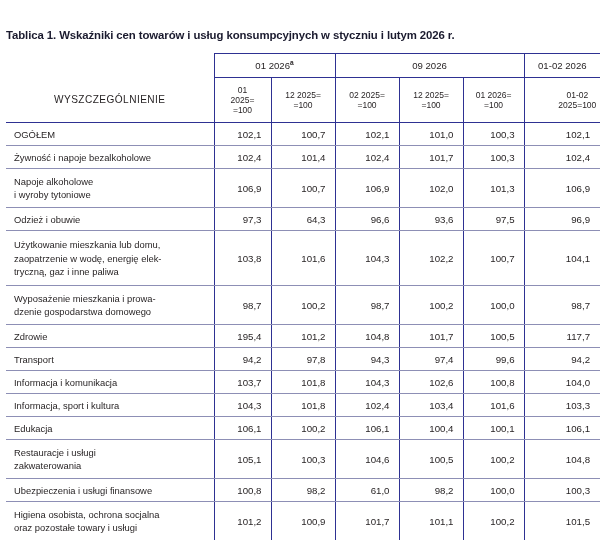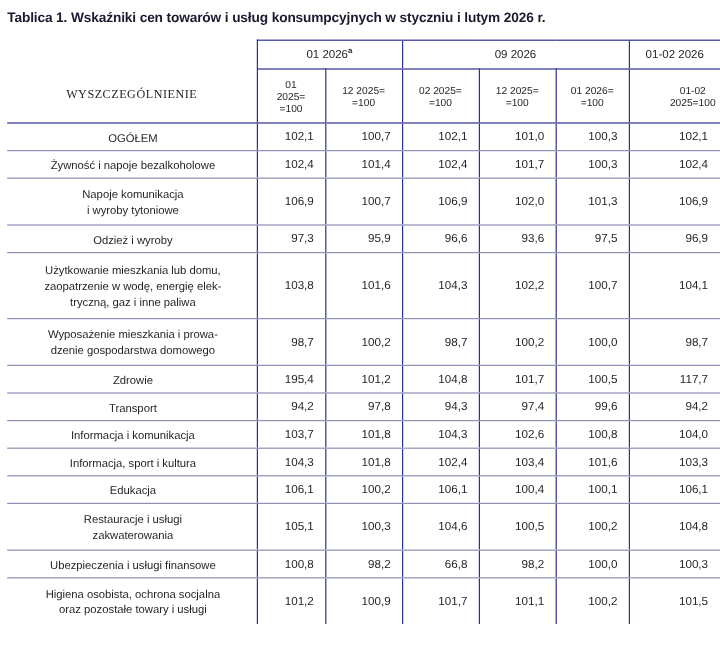--- a/index.html
+++ b/index.html
@@ -27,20 +27,21 @@
 
   
   .title {
     font-size: 11.4px;
     font-weight: bold;
     color: #1a1a2e;
     letter-spacing: -0.1px;
     padding: 8px 6px 0 6px;
     line-height: 1.25;
     white-space: nowrap;
+    margin-top: 20px;
   }
 
   
   table.ind {
     border-collapse: collapse;
     width: 594px;
     margin-left: 6px;
     margin-top: 11px;
     table-layout: fixed;
     font-size: 9.4px;
@@ -100,37 +101,36 @@
   }
   thead tr.sub th.lastsub {
     border-right: none;
     padding-left: 32px;
   }
 
   
   .stub-wrap {
     display: block;
     padding-bottom: 0px;
-    font-family: Liberation Serif, serif;
   }
 
   
   tbody td {
     border-bottom: 1px solid #8d8fb5;
     border-left: 1.2px solid #2e3192;
     vertical-align: middle;
     padding: 4px 0;
     height: 14px;
   }
   tbody tr:last-child td {
     border-bottom: none;
   }
   tbody td.lab {
     border-left: none;
-    text-align: center;
+    text-align: left;
     padding-left: 8px;
     padding-right: 6px;
     font-size: 9.4px;
     line-height: 1.42;
     color: #231f20;
   }
   tbody td.num {
     text-align: right;
     padding-right: 9px;
     font-size: 9.7px;
@@ -232,32 +232,32 @@
         <tr>
           <td class="lab"><span>Żywność i napoje bezalkoholowe</span></td>
           <td class="num">102,4</td>
           <td class="num">101,4</td>
           <td class="num">102,4</td>
           <td class="num">101,7</td>
           <td class="num">100,3</td>
           <td class="num last">102,4</td>
         </tr>
         <tr class="tall">
-          <td class="lab"><span>Napoje komunikacja</span><br><span>i wyroby tytoniowe</span></td>
+          <td class="lab"><span>Napoje alkoholowe</span><br><span>i wyroby tytoniowe</span></td>
           <td class="num">106,9</td>
           <td class="num">100,7</td>
           <td class="num">106,9</td>
           <td class="num">102,0</td>
           <td class="num">101,3</td>
           <td class="num last">106,9</td>
         </tr>
         <tr>
-          <td class="lab"><span>Odzież i wyroby</span></td>
+          <td class="lab"><span>Odzież i obuwie</span></td>
           <td class="num">97,3</td>
-          <td class="num">95,9</td>
+          <td class="num">64,3</td>
           <td class="num">96,6</td>
           <td class="num">93,6</td>
           <td class="num">97,5</td>
           <td class="num last">96,9</td>
         </tr>
         <tr class="tall3">
           <td class="lab"><span>Użytkowanie mieszkania lub domu,</span><br><span>zaopatrzenie w wodę, energię elek-</span><br><span>tryczną, gaz i inne paliwa</span></td>
           <td class="num">103,8</td>
           <td class="num">101,6</td>
           <td class="num">104,3</td>
@@ -325,21 +325,21 @@
           <td class="num">100,3</td>
           <td class="num">104,6</td>
           <td class="num">100,5</td>
           <td class="num">100,2</td>
           <td class="num last">104,8</td>
         </tr>
         <tr>
           <td class="lab"><span>Ubezpieczenia i usługi finansowe</span></td>
           <td class="num">100,8</td>
           <td class="num">98,2</td>
-          <td class="num">66,8</td>
+          <td class="num">61,0</td>
           <td class="num">98,2</td>
           <td class="num">100,0</td>
           <td class="num last">100,3</td>
         </tr>
         <tr class="tall">
           <td class="lab"><span>Higiena osobista, ochrona socjalna</span><br><span>oraz pozostałe towary i usługi</span></td>
           <td class="num">101,2</td>
           <td class="num">100,9</td>
           <td class="num">101,7</td>
           <td class="num">101,1</td>

